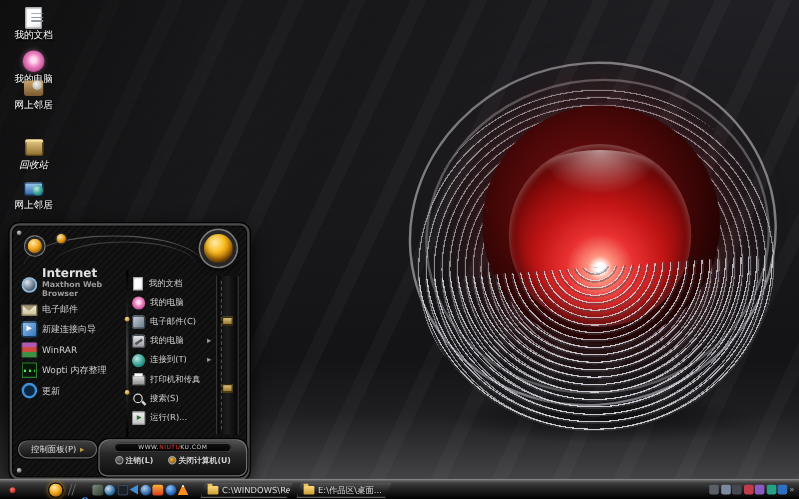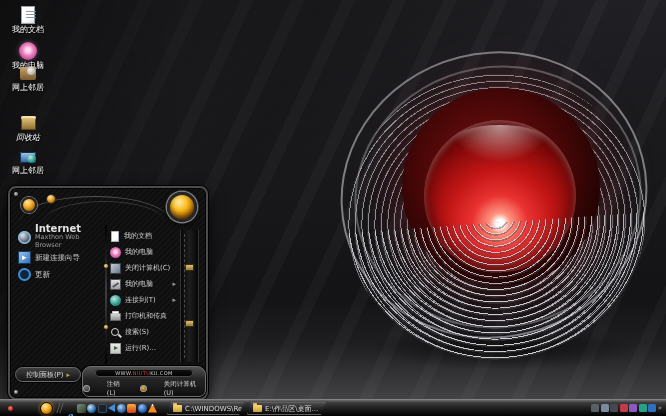--- a/index.html
+++ b/index.html
@@ -81,21 +81,21 @@
   .sm-div{width:2px;background:linear-gradient(#000,#3e3e3e 50%,#000);position:relative;margin:0 3px;}
   .sm-div::before,.sm-div::after{content:"";position:absolute;left:-1px;width:4px;height:4px;border-radius:50%;
     background:radial-gradient(circle at 35% 30%,#ffe08a,#9a6a10);}
   .sm-div::before{top:28%;}.sm-div::after{top:72%;}
   .col-r{flex:1;display:flex;flex-direction:column;padding-top:3px;}
   .mi{display:flex;align-items:center;gap:4px;height:17px;color:#cfcfcf;font-size:7.5px;cursor:pointer;position:relative;}
   .col-r .mi{height:16px;font-size:7px;}
   .mi-big{height:24px;}
   .mtxt{display:flex;flex-direction:column;line-height:8px;}
   .mtxt b{font-weight:bold;color:#e2e2e2;font-size:10px;}
-  .mtxt i{font-style:normal;color:#9c9c9c;font-size:6.5px;}
+  .mtxt i{font-style:normal;color:#9c9c9c;font-size:6.5px;font-weight:bold;}
   .marr{margin-left:auto;color:#9a9a9a;font-size:7px;}
   .ic{width:13px;height:13px;flex:none;position:relative;display:inline-block;}
   .col-r .ic{width:11px;height:11px;}
   .ic-maxthon{border-radius:50%;background:radial-gradient(circle at 35% 32%,#dfe8ef,#56687a 55%,#22303c);box-shadow:inset 0 0 0 1.5px #8fb9d8;}
   .ic-mail{height:9px!important;margin-top:2px;background:linear-gradient(#f7f2e2,#c9bd96);box-shadow:inset 0 0 0 1px #8a7f5c;}
   .ic-mail::after{content:"";position:absolute;left:1px;top:1px;border-left:5.5px solid transparent;border-right:5.5px solid transparent;border-top:4px solid #a59a72;}
   .ic-notepad{width:10px!important;margin:0 1px;background:linear-gradient(#ffffff,#d8d8d8);border-top:3px solid #7ab1e8;box-shadow:inset 0 0 0 1px #8a9aaa;}
   .ic-notepad::after{content:"";position:absolute;left:2px;top:2px;width:6px;height:6px;background:repeating-linear-gradient(#9aa 0 1px,transparent 1px 3px);}
   .ic-wizard{border-radius:2px;background:linear-gradient(135deg,#9ec7f0,#2a6cb8);box-shadow:inset 0 0 0 1px #123a5c;}
   .ic-wizard::after{content:"▸";position:absolute;left:4px;top:0;color:#fff;font-size:9px;line-height:13px;}
@@ -126,21 +126,21 @@
   .allprog{position:absolute;left:5px;bottom:16px;width:66px;height:15px;border-radius:8px;
     background:linear-gradient(#3e3e3e,#141414);border:1px solid #6a6a6a;box-shadow:0 0 0 1px #000;box-sizing:border-box;
     color:#ddd;font-size:7px;display:flex;align-items:center;justify-content:center;gap:3px;cursor:pointer;}
   .ap-arrow{color:#c2a24a;font-size:7px;}
   .plaque{position:absolute;left:72px;bottom:1px;width:124px;height:31px;border-radius:9px 9px 7px 7px;
     background:linear-gradient(#525252,#262626 40%,#0f0f0f);border:1px solid #6e6e6e;box-shadow:0 0 0 1px #000;box-sizing:border-box;}
   .badge{margin:2px auto 0;width:98px;height:8px;border-radius:4px;background:linear-gradient(#121212,#000);
     box-shadow:inset 0 0 0 1px #484848;font-size:5px;line-height:8px;text-align:center;color:#cfcfcf;letter-spacing:.4px;}
   .badge .hot{color:#e23b2e;}
   .foot-btns{display:flex;justify-content:center;gap:12px;margin-top:3px;font-size:6.5px;color:#d2d2d2;}
-  .fbtn{display:flex;align-items:center;gap:17px;cursor:pointer;}
+  .fbtn{display:flex;gap:2px;cursor:pointer;font-weight:bold;}
   .fic{width:7px;height:7px;border-radius:50%;border:1.5px solid #a0a0a0;background:radial-gradient(circle at 40% 35%,#7a7a7a,#1c1c1c);box-sizing:border-box;display:inline-block;}
   .fic2{background:radial-gradient(circle at 40% 35%,#f5b43a,#70430a);}
 
   
   .taskbar{position:absolute;bottom:0;left:0;width:100%;height:17px;
     background:linear-gradient(#6d6d6d 0%,#3d3d3d 16%,#242424 45%,#0c0c0c 82%,#000);
     border-top:1px solid #828282;box-sizing:border-box;}
   .tb-emblem{position:absolute;left:8px;top:6px;width:5px;height:5px;border-radius:50%;
     background:radial-gradient(circle at 40% 35%,#ff7a6a,#8a0a0a);}
   .tb-orb{position:absolute;left:40px;top:2px;width:13px;height:13px;border-radius:50%;cursor:pointer;
@@ -227,43 +227,55 @@
     <div class="sm-cols">
       <div class="col-l">
         <div class="mi mi-big">
           <span class="ic ic-maxthon"></span>
           <span class="mtxt">
             <b>Internet</b>
             <i>Maxthon Web Browser</i>
           </span>
         </div>
         <div class="mi">
+          <span class="ic ic-mail"></span>
+          <span>电子邮件</span>
+        </div>
+        <div class="mi">
           <span class="ic ic-wizard"></span>
           <span>新建连接向导</span>
         </div>
         <div class="mi">
+          <span class="ic ic-winrar"></span>
+          <span>WinRAR</span>
+        </div>
+        <div class="mi">
+          <span class="ic ic-wopti"></span>
+          <span>Wopti 内存整理</span>
+        </div>
+        <div class="mi">
           <span class="ic ic-q"></span>
           <span>更新</span>
         </div>
       </div>
 
       <div class="sm-div"></div>
 
       <div class="col-r">
         <div class="mi">
           <span class="ic ic-docsheet"></span>
           <span>我的文档</span>
         </div>
         <div class="mi">
           <span class="ic ic-flower"></span>
           <span>我的电脑</span>
         </div>
         <div class="mi">
           <span class="ic ic-cpanel"></span>
-          <span>关闭计算机(C)</span>
+          <span>电子邮件(C)</span>
         </div>
         <div class="mi">
           <span class="ic ic-tools"></span>
           <span>我的电脑</span>
           <span class="marr">▸</span>
         </div>
         <div class="mi">
           <span class="ic ic-globe"></span>
           <span>连接到(T)</span>
           <span class="marr">▸</span>

